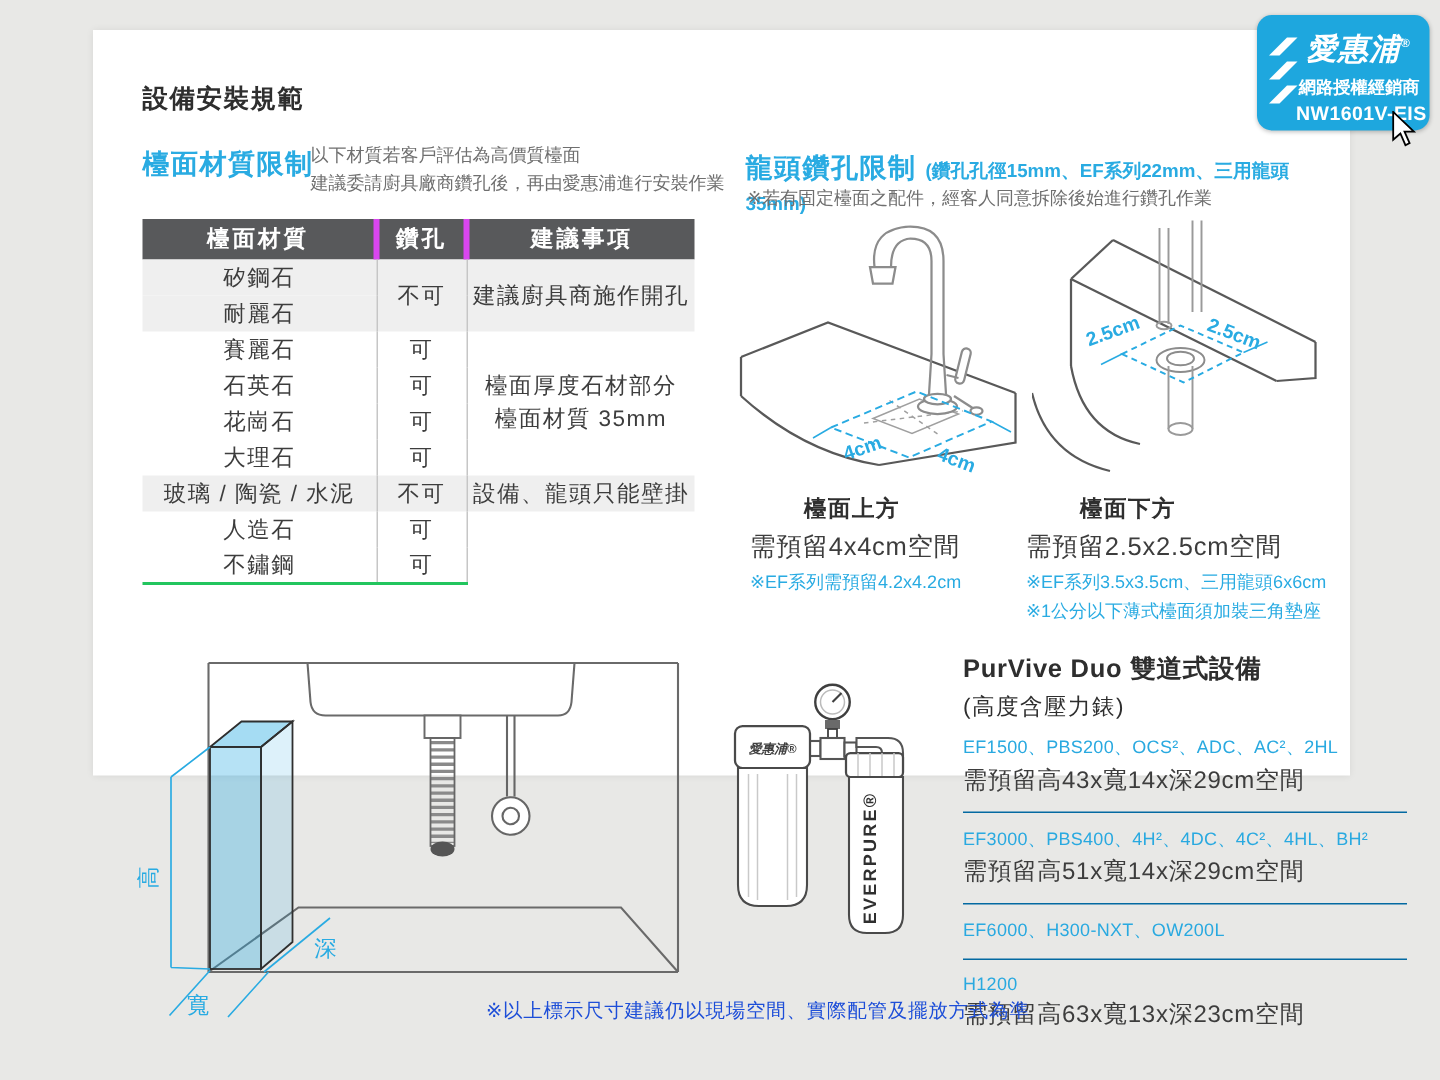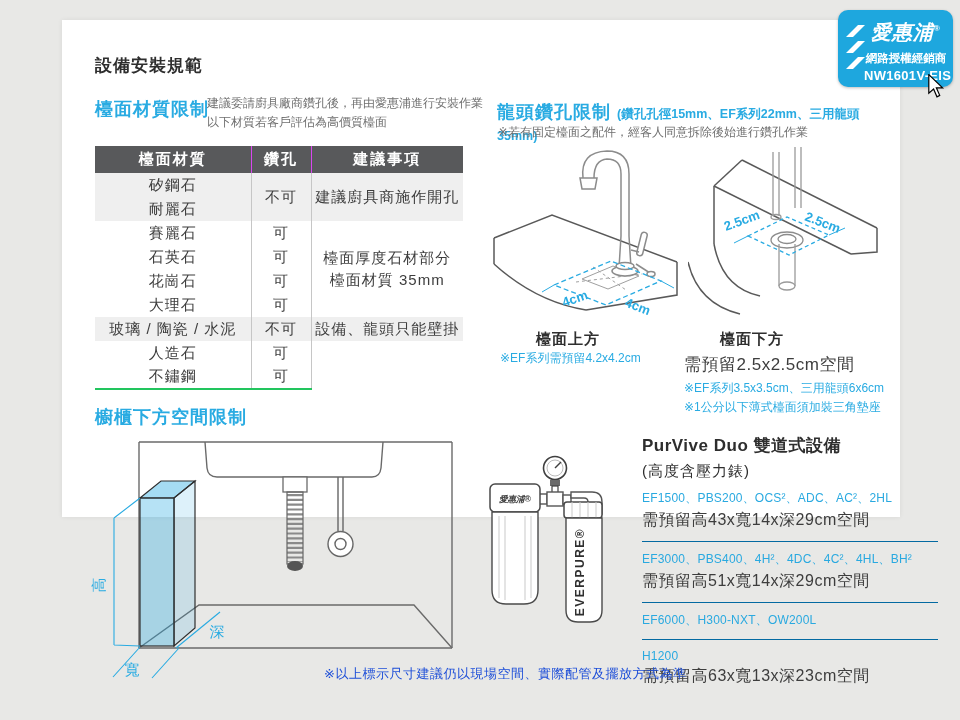--- a/index.html
+++ b/index.html
@@ -21,21 +21,21 @@
   .sec-heading { color:#29abe2; font-size:18px; font-weight:600; letter-spacing:1px; }
   .sec-heading .detail { font-size:12.5px; font-weight:600; letter-spacing:0; }
 
   .note-gray { font-size:12px; color:#6f6f6f; line-height:1.6; }
   .note-blue { font-size:12px; color:#29abe2; line-height:1.55; }
 
   
   table.mat { border-collapse:collapse; table-layout:fixed; width:368px; }
   table.mat th {
     background:#58595b; color:#fff; font-size:15px; font-weight:600;
-    height:27px; border-right:1px solid #d946ef; letter-spacing:2px;
+    height:27px; border-right:4px solid #d946ef; letter-spacing:2px;
   }
   table.mat th:last-child { border-right:none; }
   table.mat td {
     font-size:15px; color:#3d3d3d; text-align:center; height:24px; padding:0 2px;
     letter-spacing:1px;
   }
   table.mat td.v { border-right:1px solid #c6c6c6; }
   table.mat tr.shade td { background:#efefef; }
   table.mat td.shadecell { background:#efefef; }
   table.mat tr.bottom td { border-bottom:2px solid #22c55e; }
@@ -74,22 +74,22 @@
 </style>
 </head>
 <body>
 
 <div class="card">
 
   <div class="abs page-title">設備安裝規範</div>
 
   <div class="abs sec-heading" style="left:33px; top:77px;">檯面材質限制</div>
   <div class="abs note-gray" style="left:145px; top:74px;">
+    <div>以下材質若客戶評估為高價質檯面</div>
     <div>建議委請廚具廠商鑽孔後，再由愛惠浦進行安裝作業</div>
-    <div>以下材質若客戶評估為高價質檯面</div>
   </div>
 
   <table class="mat abs" style="left:33px; top:126px;">
     <colgroup>
         <col style="width:156px">
         <col style="width:60px">
         <col style="width:152px">
       </colgroup>
     <thead>
       <tr>
@@ -204,30 +204,30 @@
     <g>
       <polygon points="60,90 99,71 141,89 101,109" fill="none" stroke="#29abe2" stroke-width="1.3" stroke-dasharray="4,3"></polygon>
       <path d="M60,90 L46,97 M141,89 L157,82" stroke="#29abe2" stroke-width="1"></path>
       <text class="dim" x="38" y="85" transform="rotate(-20 38 85)">2.5cm</text>
       <text class="dim" x="116" y="74" transform="rotate(21 116 74)">2.5cm</text>
     </g>
   </svg>
 
   <div class="abs" style="left:438px; top:310px; width:180px;">
     <div class="result-title">檯面上方</div>
+    <div class="result-req">需預留4x4cm空間</div>
     <div class="note-blue">※EF系列需預留4.2x4.2cm</div>
   </div>
   <div class="abs" style="left:622px; top:310px; width:230px;">
     <div class="result-title">檯面下方</div>
     <div class="result-req">需預留2.5x2.5cm空間</div>
     <div class="note-blue">※EF系列3.5x3.5cm、三用龍頭6x6cm</div>
     <div class="note-blue">※1公分以下薄式檯面須加裝三角墊座</div>
   </div>
 
-  <div class="abs sec-heading" style="left:33px; top:385px;">櫥櫃下方空間限制</div>
 
   <svg class="abs" style="left:22px; top:410px;" width="395" height="255" viewBox="0 0 395 255">
     <g stroke="#6a6a6a" stroke-width="1.4" fill="none">
       <path d="M55,12 L368,12"></path>
       <path d="M55,12 L55,218"></path>
       <path d="M368,12 L368,218"></path>
       <path d="M55,218 L368,218"></path>
       <path d="M55,218 L115,175 L330,175 L368,218"></path>
     </g>
     <g stroke="#6a6a6a" stroke-width="1.4" fill="none">

